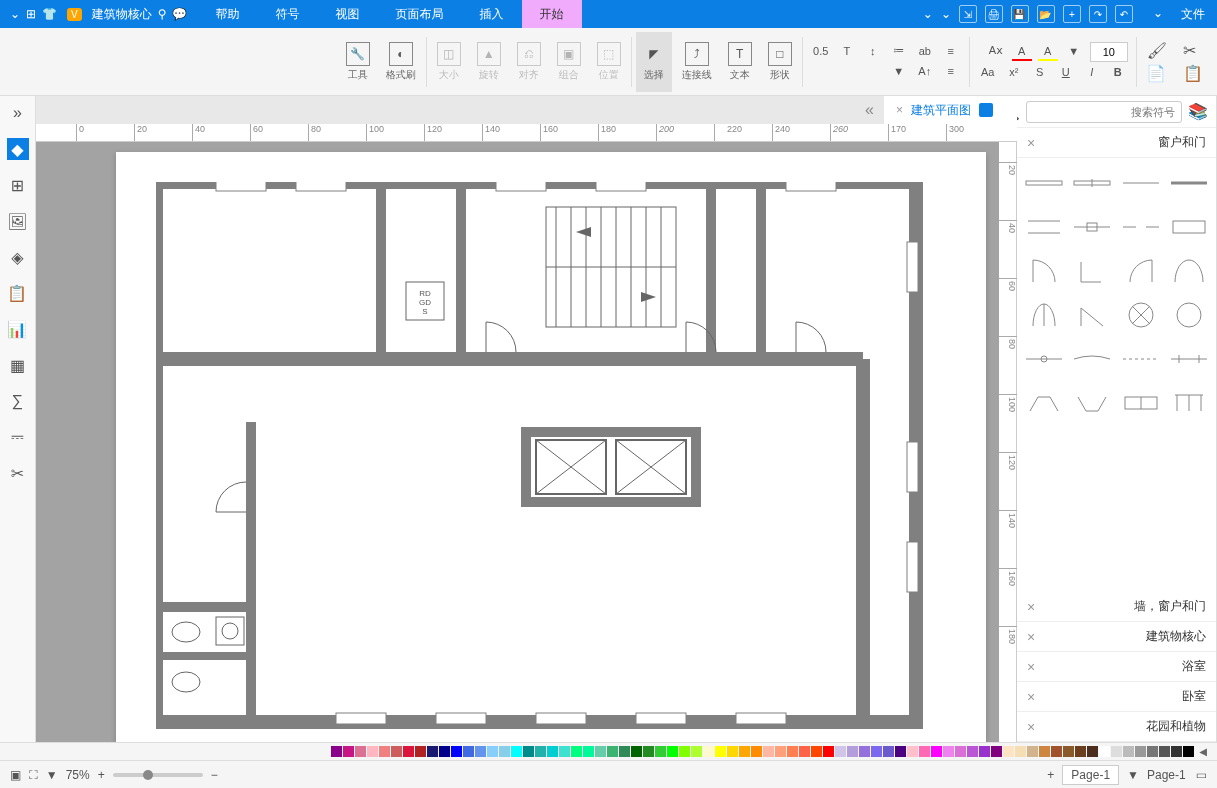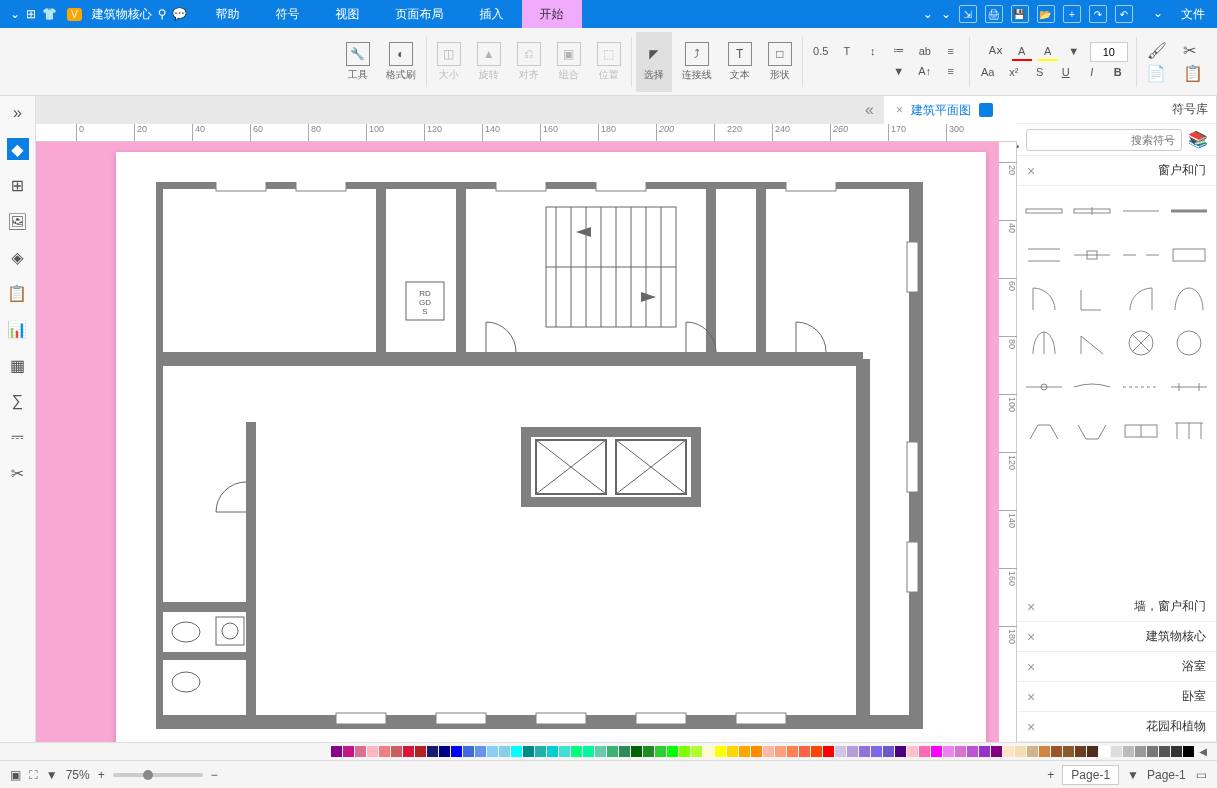--- a/index.html
+++ b/index.html
@@ -55,21 +55,21 @@
 .doc-tab{height:28px;background:#e8e8e8;display:flex;align-items:center;flex-direction:row-reverse}
 .doc-tab .dt{background:#fff;height:28px;padding:0 24px 0 12px;display:flex;align-items:center;font-size:12px;color:#0b7fe4;position:relative;flex-direction:row-reverse;gap:8px}
 .doc-tab .dt .dtx{color:#999;cursor:pointer}
 .doc-tab .dt .dic{width:14px;height:14px;background:#0b7fe4;border-radius:2px}
 .doc-tab .chv{padding:0 10px;color:#888}
 .ruler-h{height:18px;background:#fff;border-bottom:1px solid #ccc;position:relative;font-size:9px;color:#888;overflow:hidden}
 .ruler-h .tick{position:absolute;top:0;border-left:1px solid #aaa;height:18px;padding-left:2px}
 .canvas-row{flex:1;display:flex;overflow:hidden;flex-direction:row-reverse}
 .ruler-v{width:18px;background:#fff;border-right:1px solid #ccc;position:relative;font-size:9px;color:#888}
 .ruler-v .tick{position:absolute;left:0;border-top:1px solid #aaa;width:18px;writing-mode:vertical-rl;padding-top:2px}
-.canvas{flex:1;background:#f9a8d4;overflow:auto;position:relative}
+.canvas{flex:1;background:#a3a3a3;overflow:auto;position:relative}
 .page{position:absolute;left:80px;top:10px;width:870px;height:600px;background:#fff;box-shadow:0 2px 6px rgba(0,0,0,.2)}
 
 
 .fp{position:absolute;left:40px;top:30px}
 
 
 .palette{height:18px;background:#f5f5f5;display:flex;align-items:center;padding:0 6px;gap:1px;border-top:1px solid #ddd;flex-direction:row-reverse}
 .palette .sw{width:11px;height:11px;flex-shrink:0}
 .palette .pchev{width:16px;text-align:center;color:#666;font-size:10px}
 
@@ -213,21 +213,20 @@
     </div>
   <div class="rgrp">
       <div class="ico">🔧</div>
       <div class="lbl">工具</div>
     </div>
 </div>
 
 <div class="main">
 
   <div class="sympanel">
-    <div class="sym-head">符号库</div>
     <div class="sym-search">
       <div class="sic">📚</div>
       <input placeholder="搜索符号" style="">
       <div class="sic">🔍</div>
       <div class="sic">⌄</div>
       <div class="sic">⌃</div>
     </div>
     <div class="sym-cat">
       <span>窗户和门</span>
         <span class="x">×</span>

